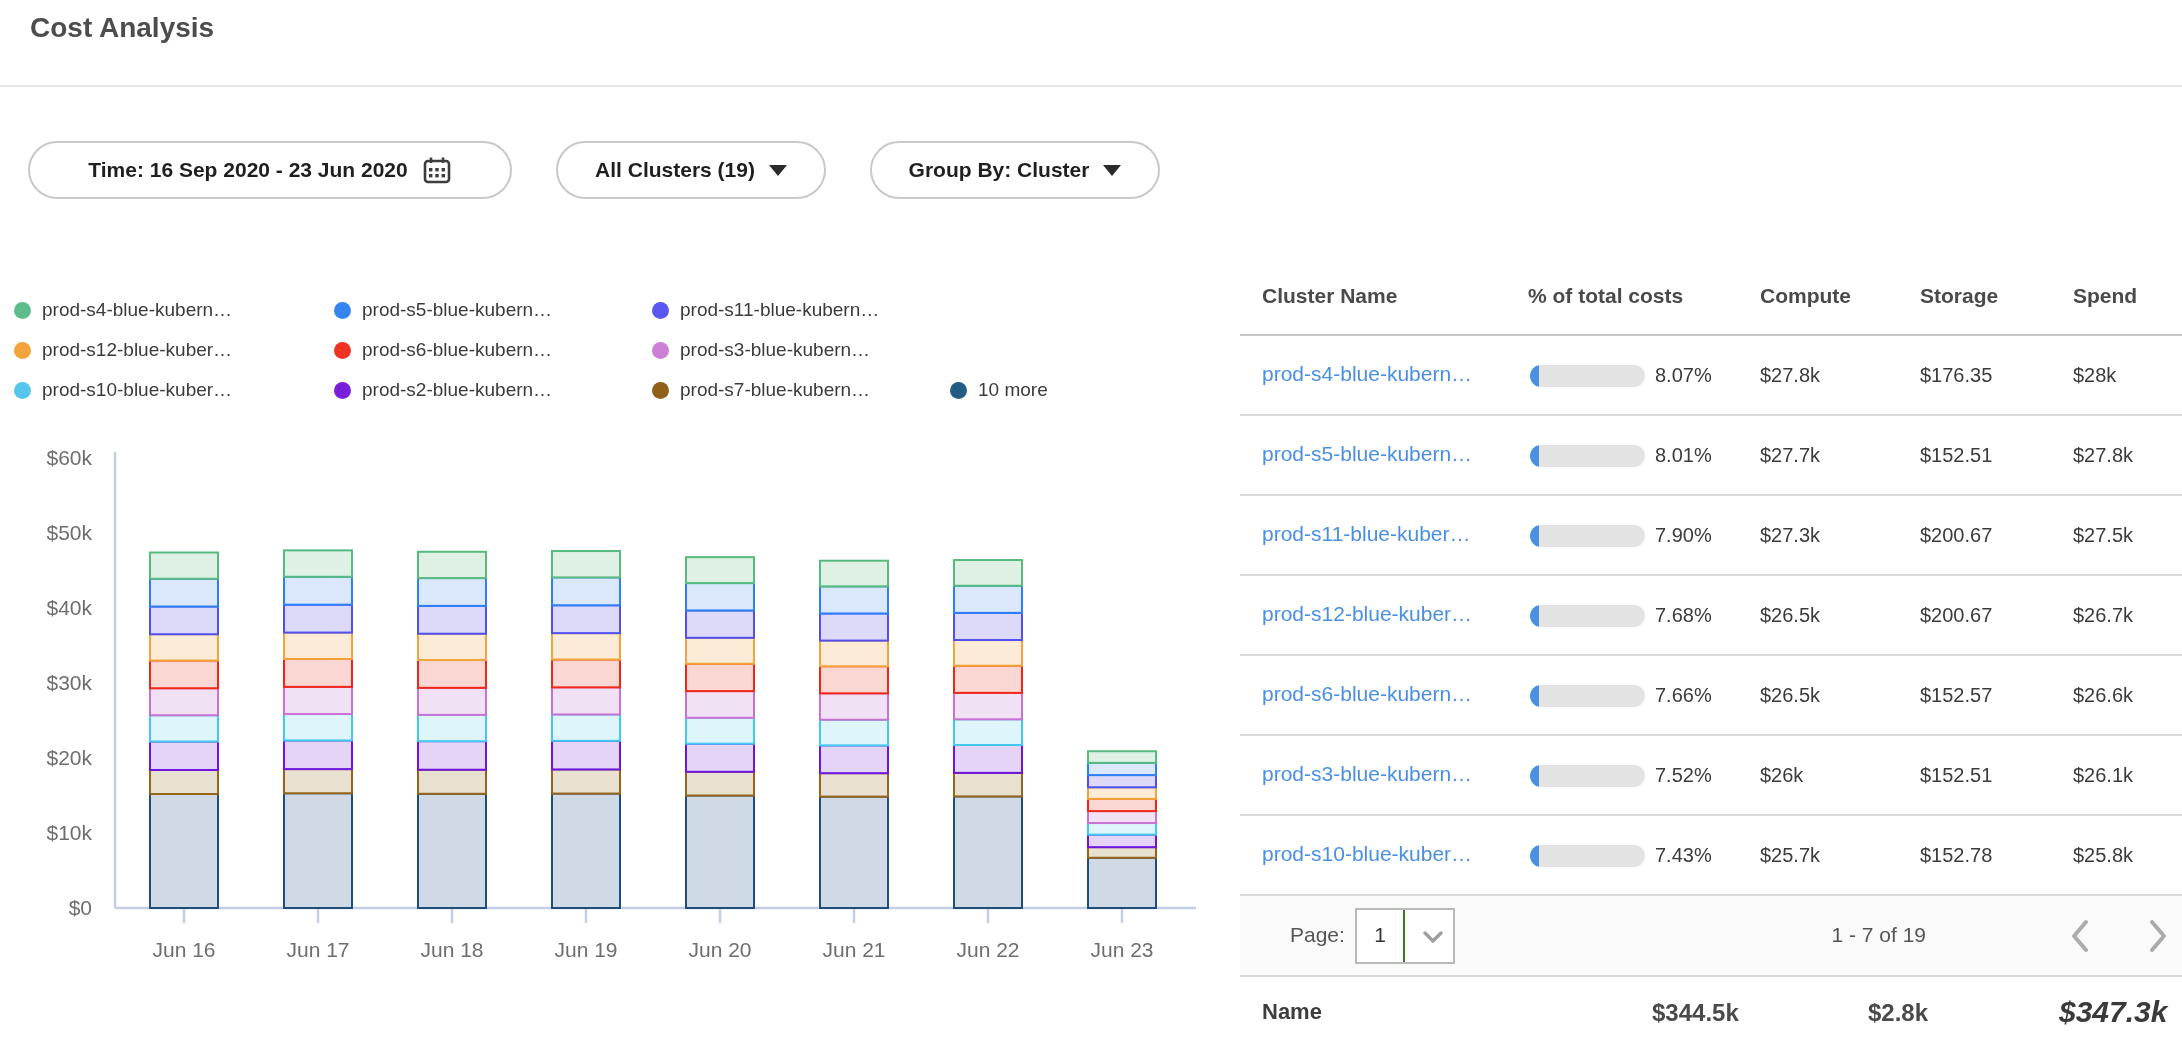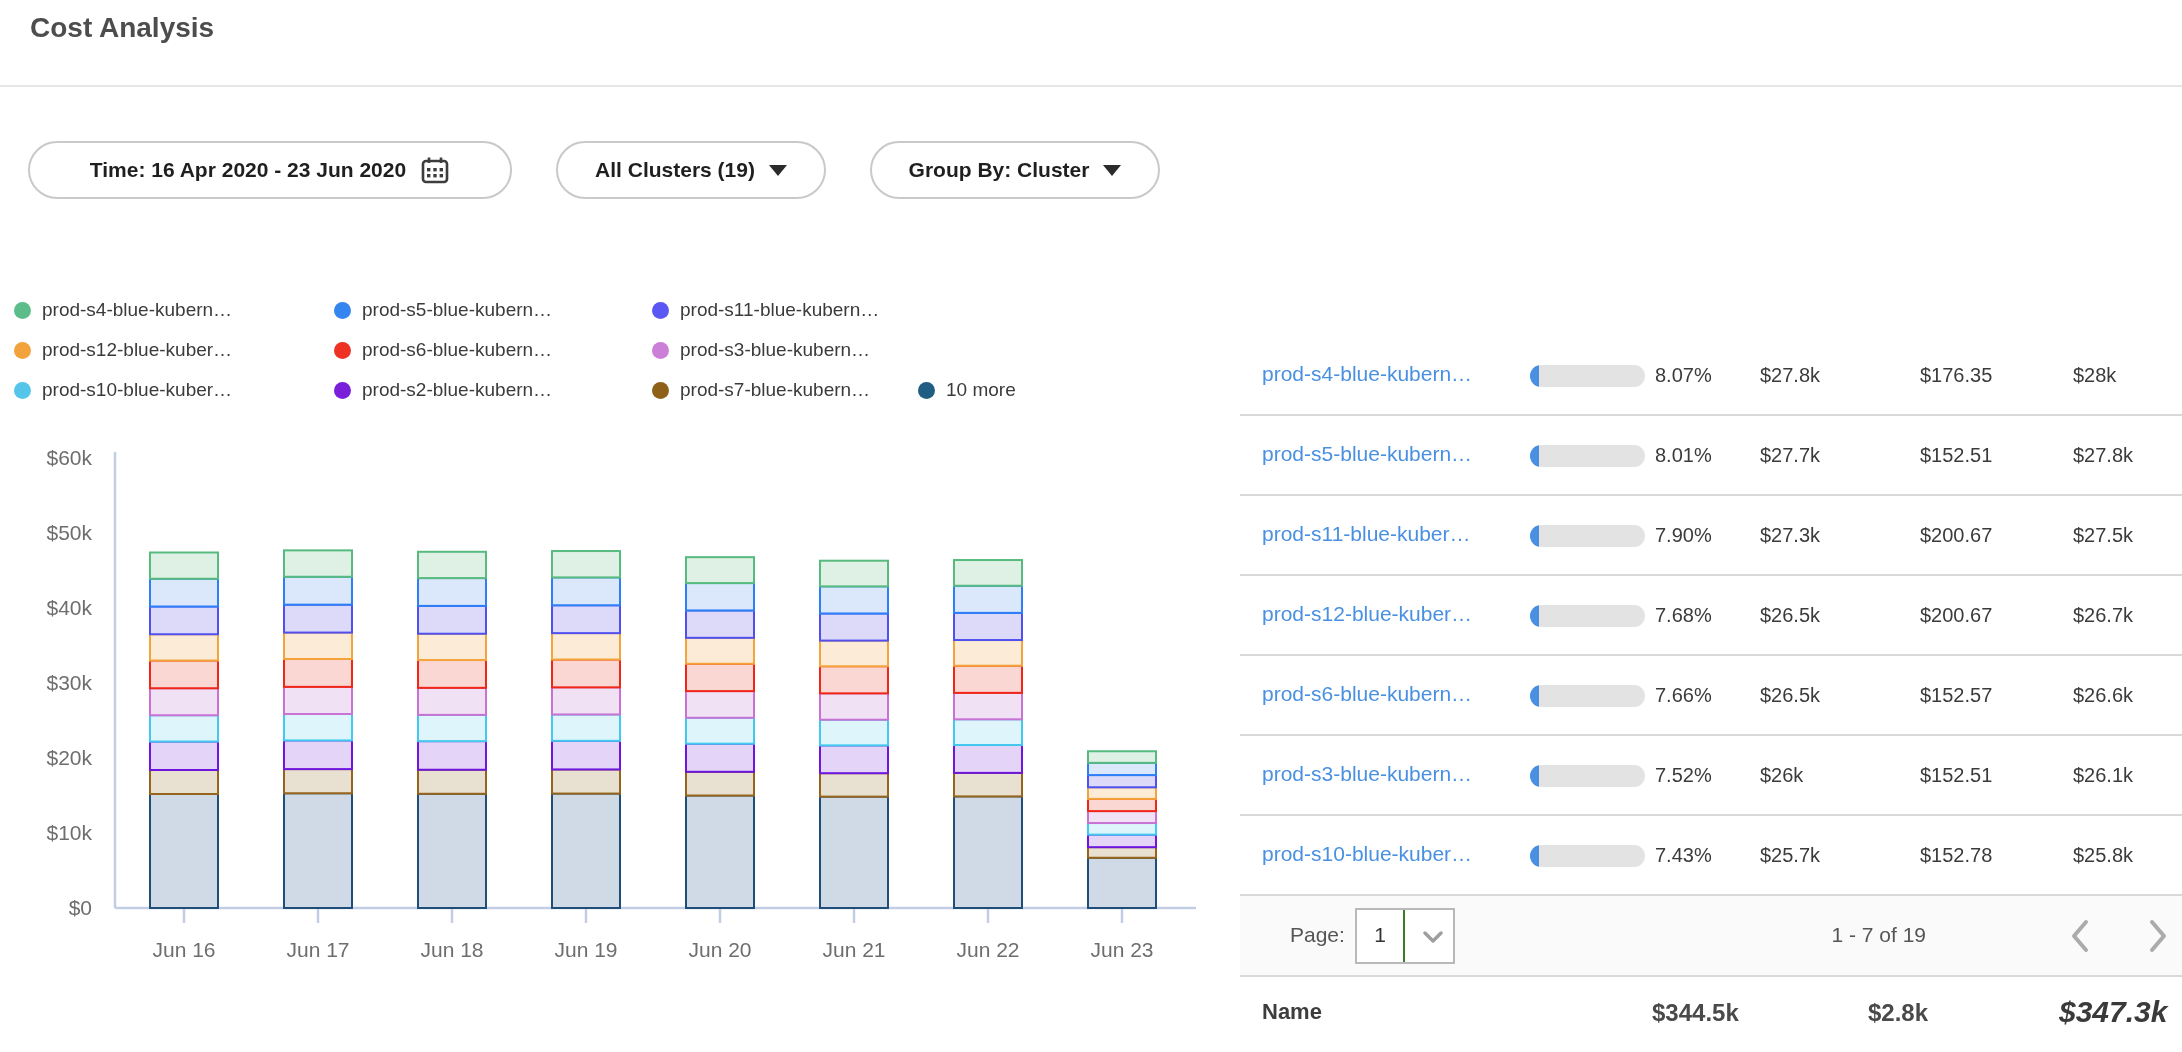--- a/index.html
+++ b/index.html
@@ -74,21 +74,21 @@
 </style>
 </head>
 <body>
 
 <div class="app">
 
   <div class="page-title">Cost Analysis</div>
   <div class="top-divider"></div>
 
   <div class="pill pill-time">
-    <span>Time: 16 Apr 2020 - 23 Jun 2020</span>
+    <span>Time: 16 Sep 2020 - 23 Jun 2020</span>
     <span style="display:flex;">
       <svg width="30" height="30" viewBox="0 0 30 30">
         <rect x="3" y="6" width="24" height="21" rx="3" fill="none" stroke="#3d3d3d" stroke-width="2.6"></rect>
         <line x1="9" y1="2.5" x2="9" y2="8" stroke="#3d3d3d" stroke-width="2.6"></line>
         <line x1="21" y1="2.5" x2="21" y2="8" stroke="#3d3d3d" stroke-width="2.6"></line>
         <g fill="#3d3d3d">
           <rect x="7" y="13" width="3.4" height="3.4"></rect>
             <rect x="13.3" y="13" width="3.4" height="3.4"></rect>
             <rect x="19.6" y="13" width="3.4" height="3.4"></rect>
           <rect x="7" y="19" width="3.4" height="3.4"></rect>
@@ -139,21 +139,21 @@
         <span class="legend-label">prod-s10-blue-kuber…</span>
       </div>
       <div class="legend-item" style="left: 320px; top: 80px;">
         <span class="legend-dot" style="background: rgb(122, 31, 217);"></span>
         <span class="legend-label">prod-s2-blue-kubern…</span>
       </div>
       <div class="legend-item" style="left: 638px; top: 80px;">
         <span class="legend-dot" style="background: rgb(143, 96, 24);"></span>
         <span class="legend-label">prod-s7-blue-kubern…</span>
       </div>
-      <div class="legend-item" style="left: 904px; top: 80px;">
+      <div class="legend-item" style="left: 936px; top: 80px;">
         <span class="legend-dot" style="background: rgb(33, 93, 130);"></span>
         <span class="legend-label">10 more</span>
       </div>
     </div>
 
   <svg id="chart-svg" width="1214" height="570">
       <line x1="115" y1="12" x2="115" y2="468" stroke="#c3cde4" stroke-width="2.5"></line>
       <line x1="115" y1="468" x2="1196" y2="468" stroke="#c3cde4" stroke-width="2.5"></line>
       <text x="92" y="475" text-anchor="end" font-size="21" fill="#6e6e6e">$0</text>
       <text x="92" y="400" text-anchor="end" font-size="21" fill="#6e6e6e">$10k</text>
@@ -274,20 +274,27 @@
         <rect x="418" y="111.78750000000002" width="68" height="26.287499999999998" fill="#def1e4" stroke="#57bb7f" stroke-width="2"></rect>
         <rect x="552" y="111.03750000000002" width="68" height="26.3625" fill="#def1e4" stroke="#57bb7f" stroke-width="2"></rect>
         <rect x="686" y="117.15000000000003" width="68" height="25.912499999999998" fill="#def1e4" stroke="#57bb7f" stroke-width="2"></rect>
         <rect x="820" y="120.71250000000003" width="68" height="25.65" fill="#def1e4" stroke="#57bb7f" stroke-width="2"></rect>
         <rect x="954" y="120.03750000000002" width="68" height="25.6875" fill="#def1e4" stroke="#57bb7f" stroke-width="2"></rect>
         <rect x="1088" y="311.25" width="68" height="11.5875" fill="#def1e4" stroke="#57bb7f" stroke-width="2"></rect>
       </g>
     </svg>
 
   <div class="table-panel">
+    <div class="t-header">
+      <div class="hcell h-name">Cluster Name</div>
+      <div class="hcell h-pct">% of total costs</div>
+      <div class="hcell h-compute">Compute</div>
+      <div class="hcell h-storage">Storage</div>
+      <div class="hcell h-spend">Spend</div>
+    </div>
 
     <div class="t-rows" id="table-rows">
         <div class="t-row">
           <a class="cell cell-link">prod-s4-blue-kubern…</a>
           <div class="pct-track">
             <div class="pct-fill" style="width: 8.07%;"></div>
           </div>
           <div class="cell cell-pct">8.07%</div>
           <div class="cell cell-compute">$27.8k</div>
           <div class="cell cell-storage">$176.35</div>

